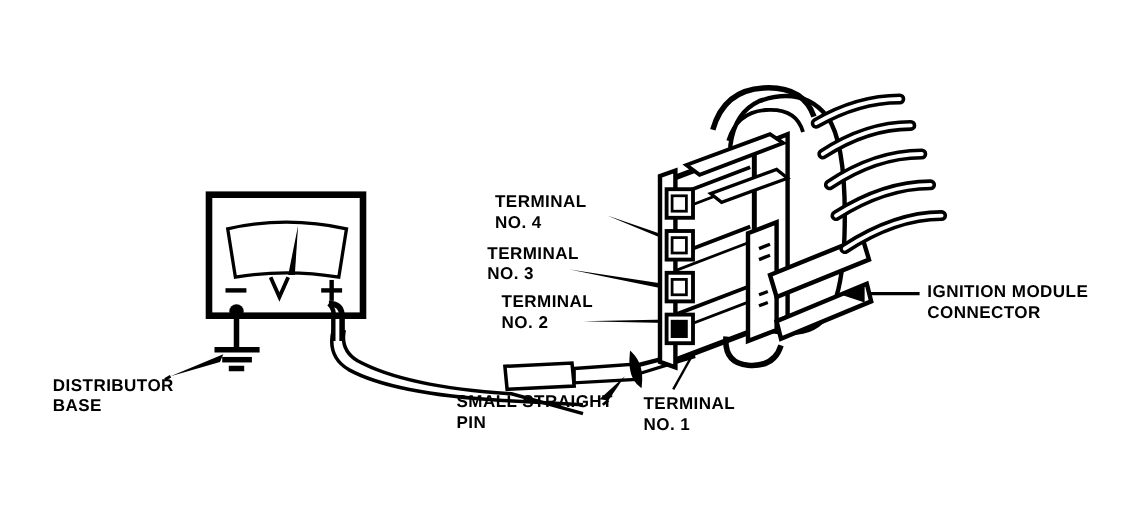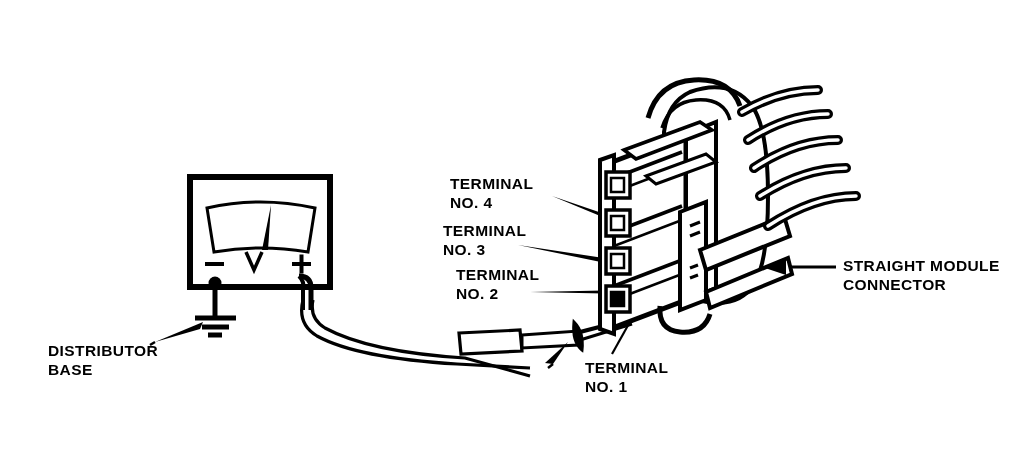--- a/index.html
+++ b/index.html
@@ -163,20 +163,22 @@
 
   <div class="lbl" style="left:443px; top:221px;">TERMINAL
 NO. 3</div>
 
   <div class="lbl" style="left:456px; top:265px;">TERMINAL
 NO. 2</div>
 
   <div class="lbl" style="left:585px; top:358px;">TERMINAL
 NO. 1</div>
 
+  <div class="lbl" style="left:415px; top:356px;">SMALL STRAIGHT
+PIN</div>
 
   <div class="lbl" style="left:48px; top:341px;">DISTRIBUTOR
 BASE</div>
 
-  <div class="lbl" style="left:843px; top:256px;">STRAIGHT MODULE
+  <div class="lbl" style="left:843px; top:256px;">IGNITION MODULE
 CONNECTOR</div>
 
 </div>
 
 </body></html>

